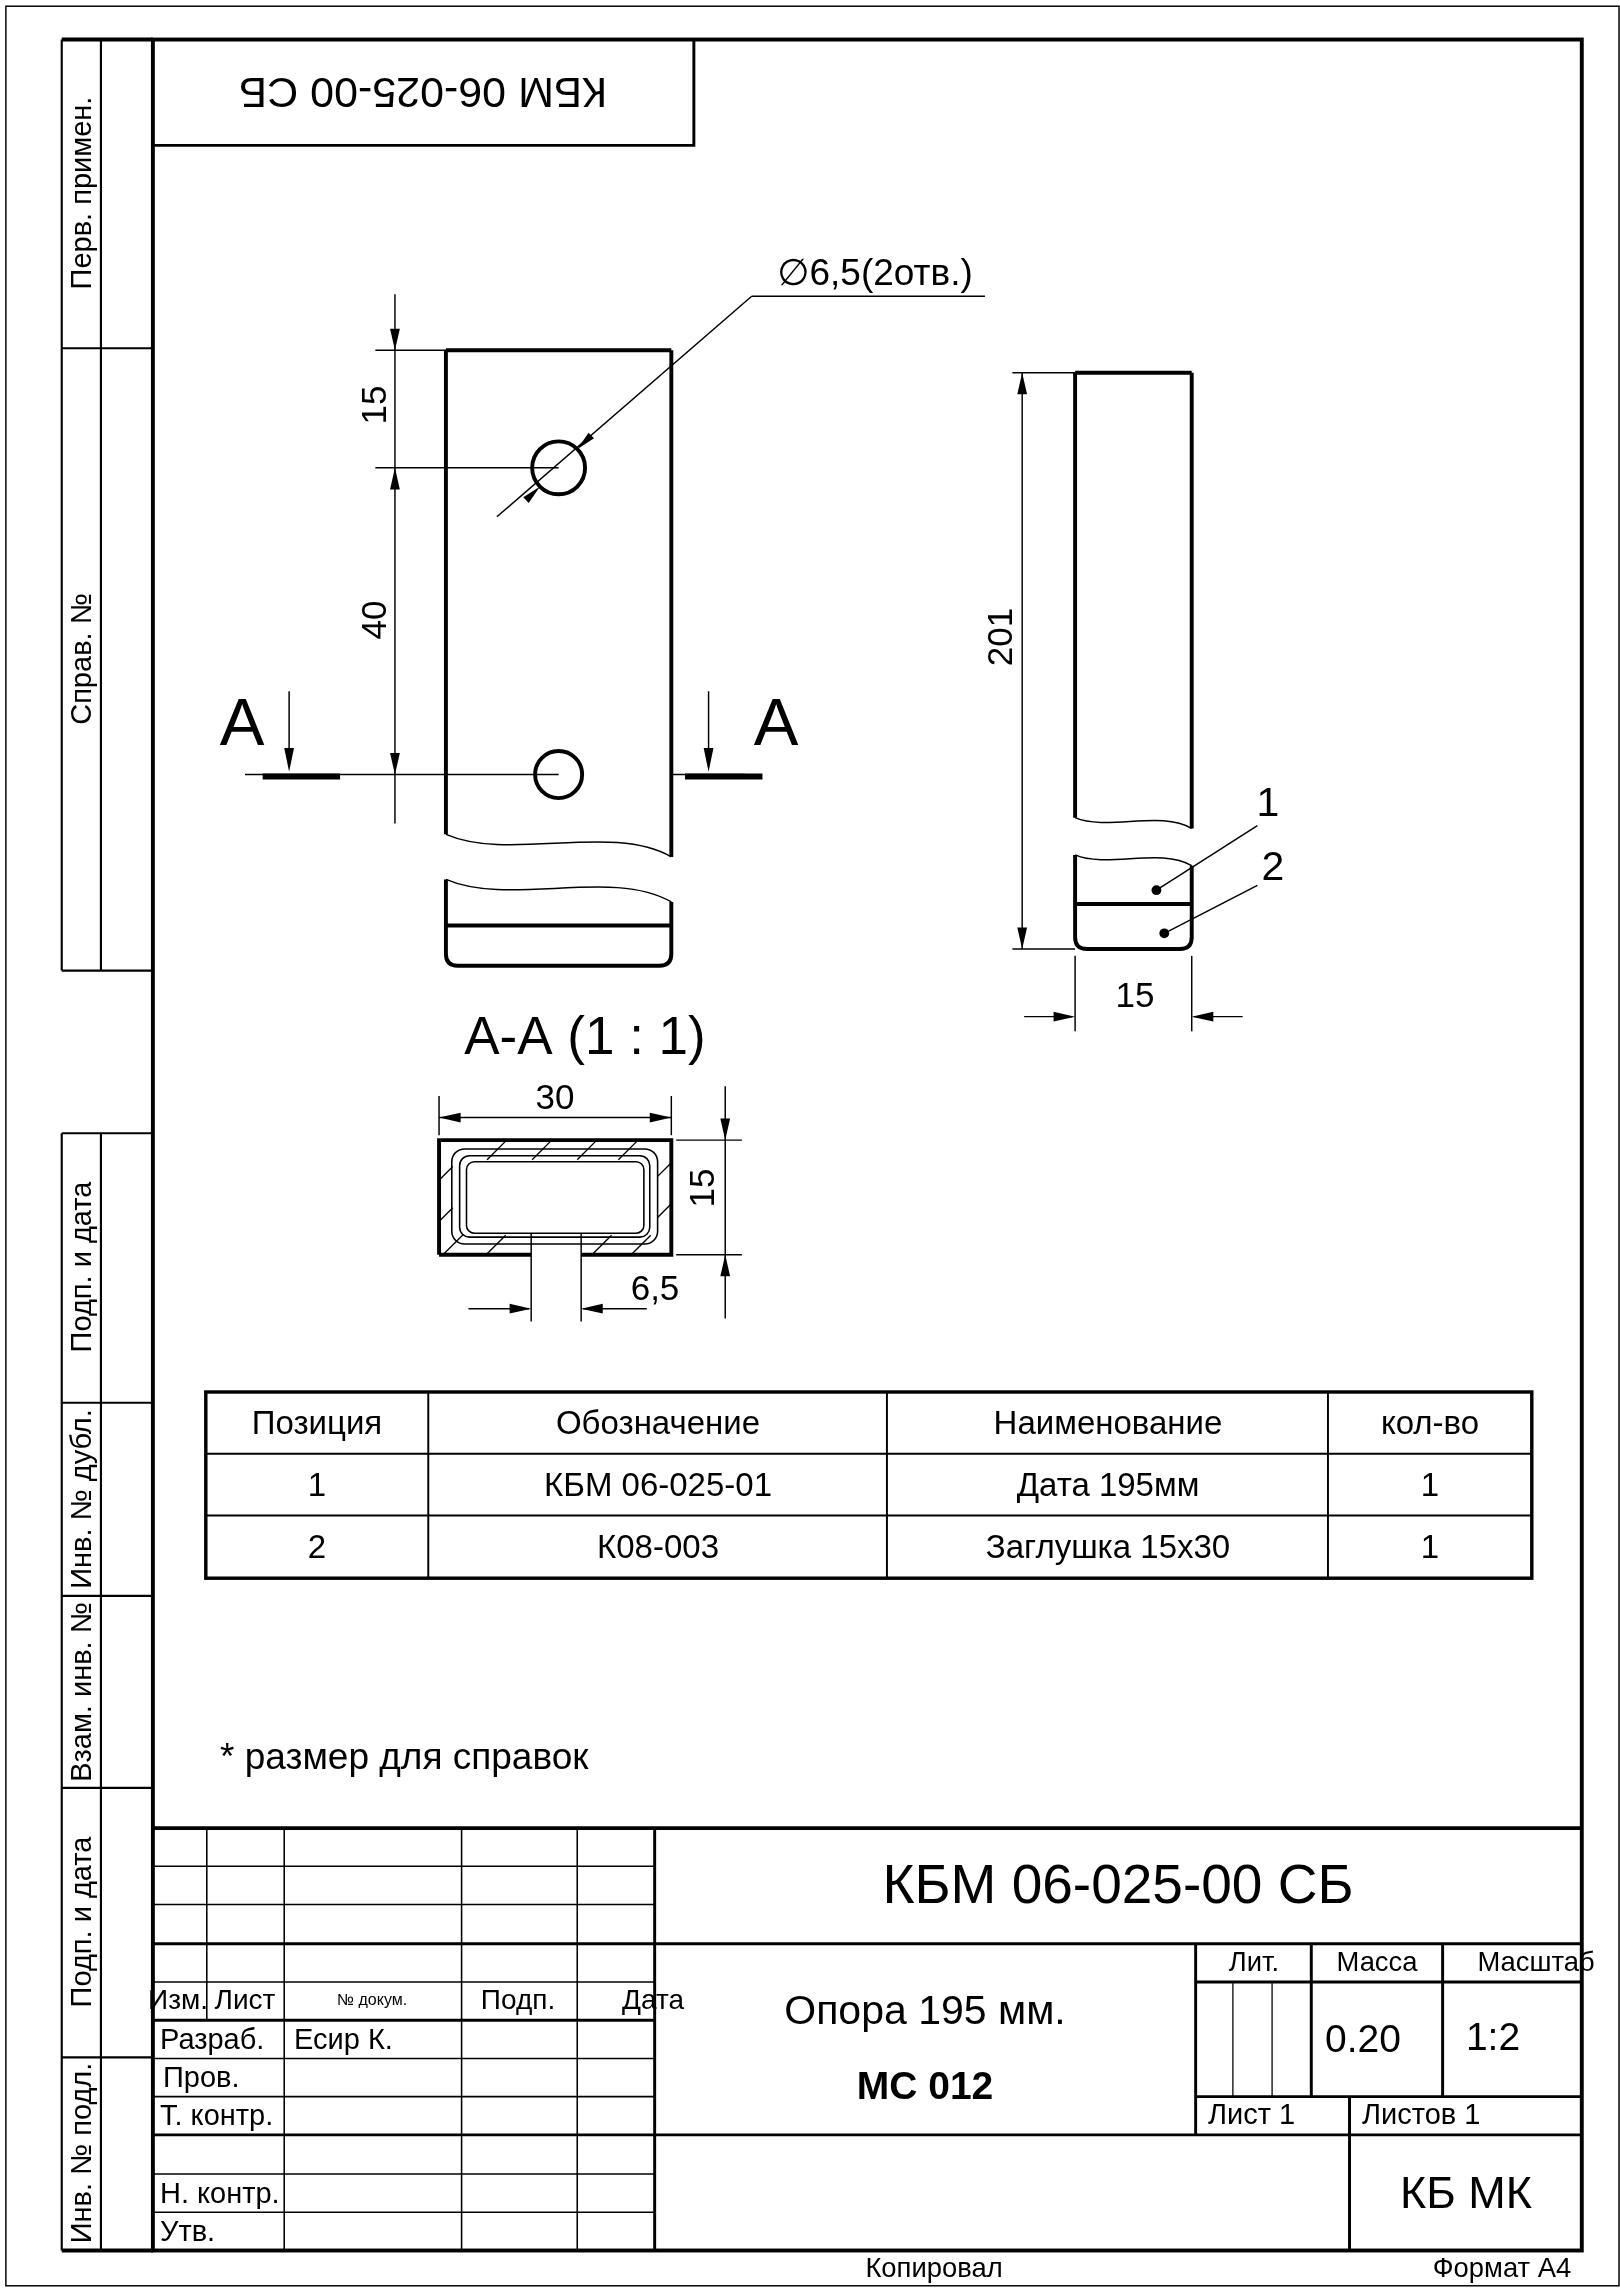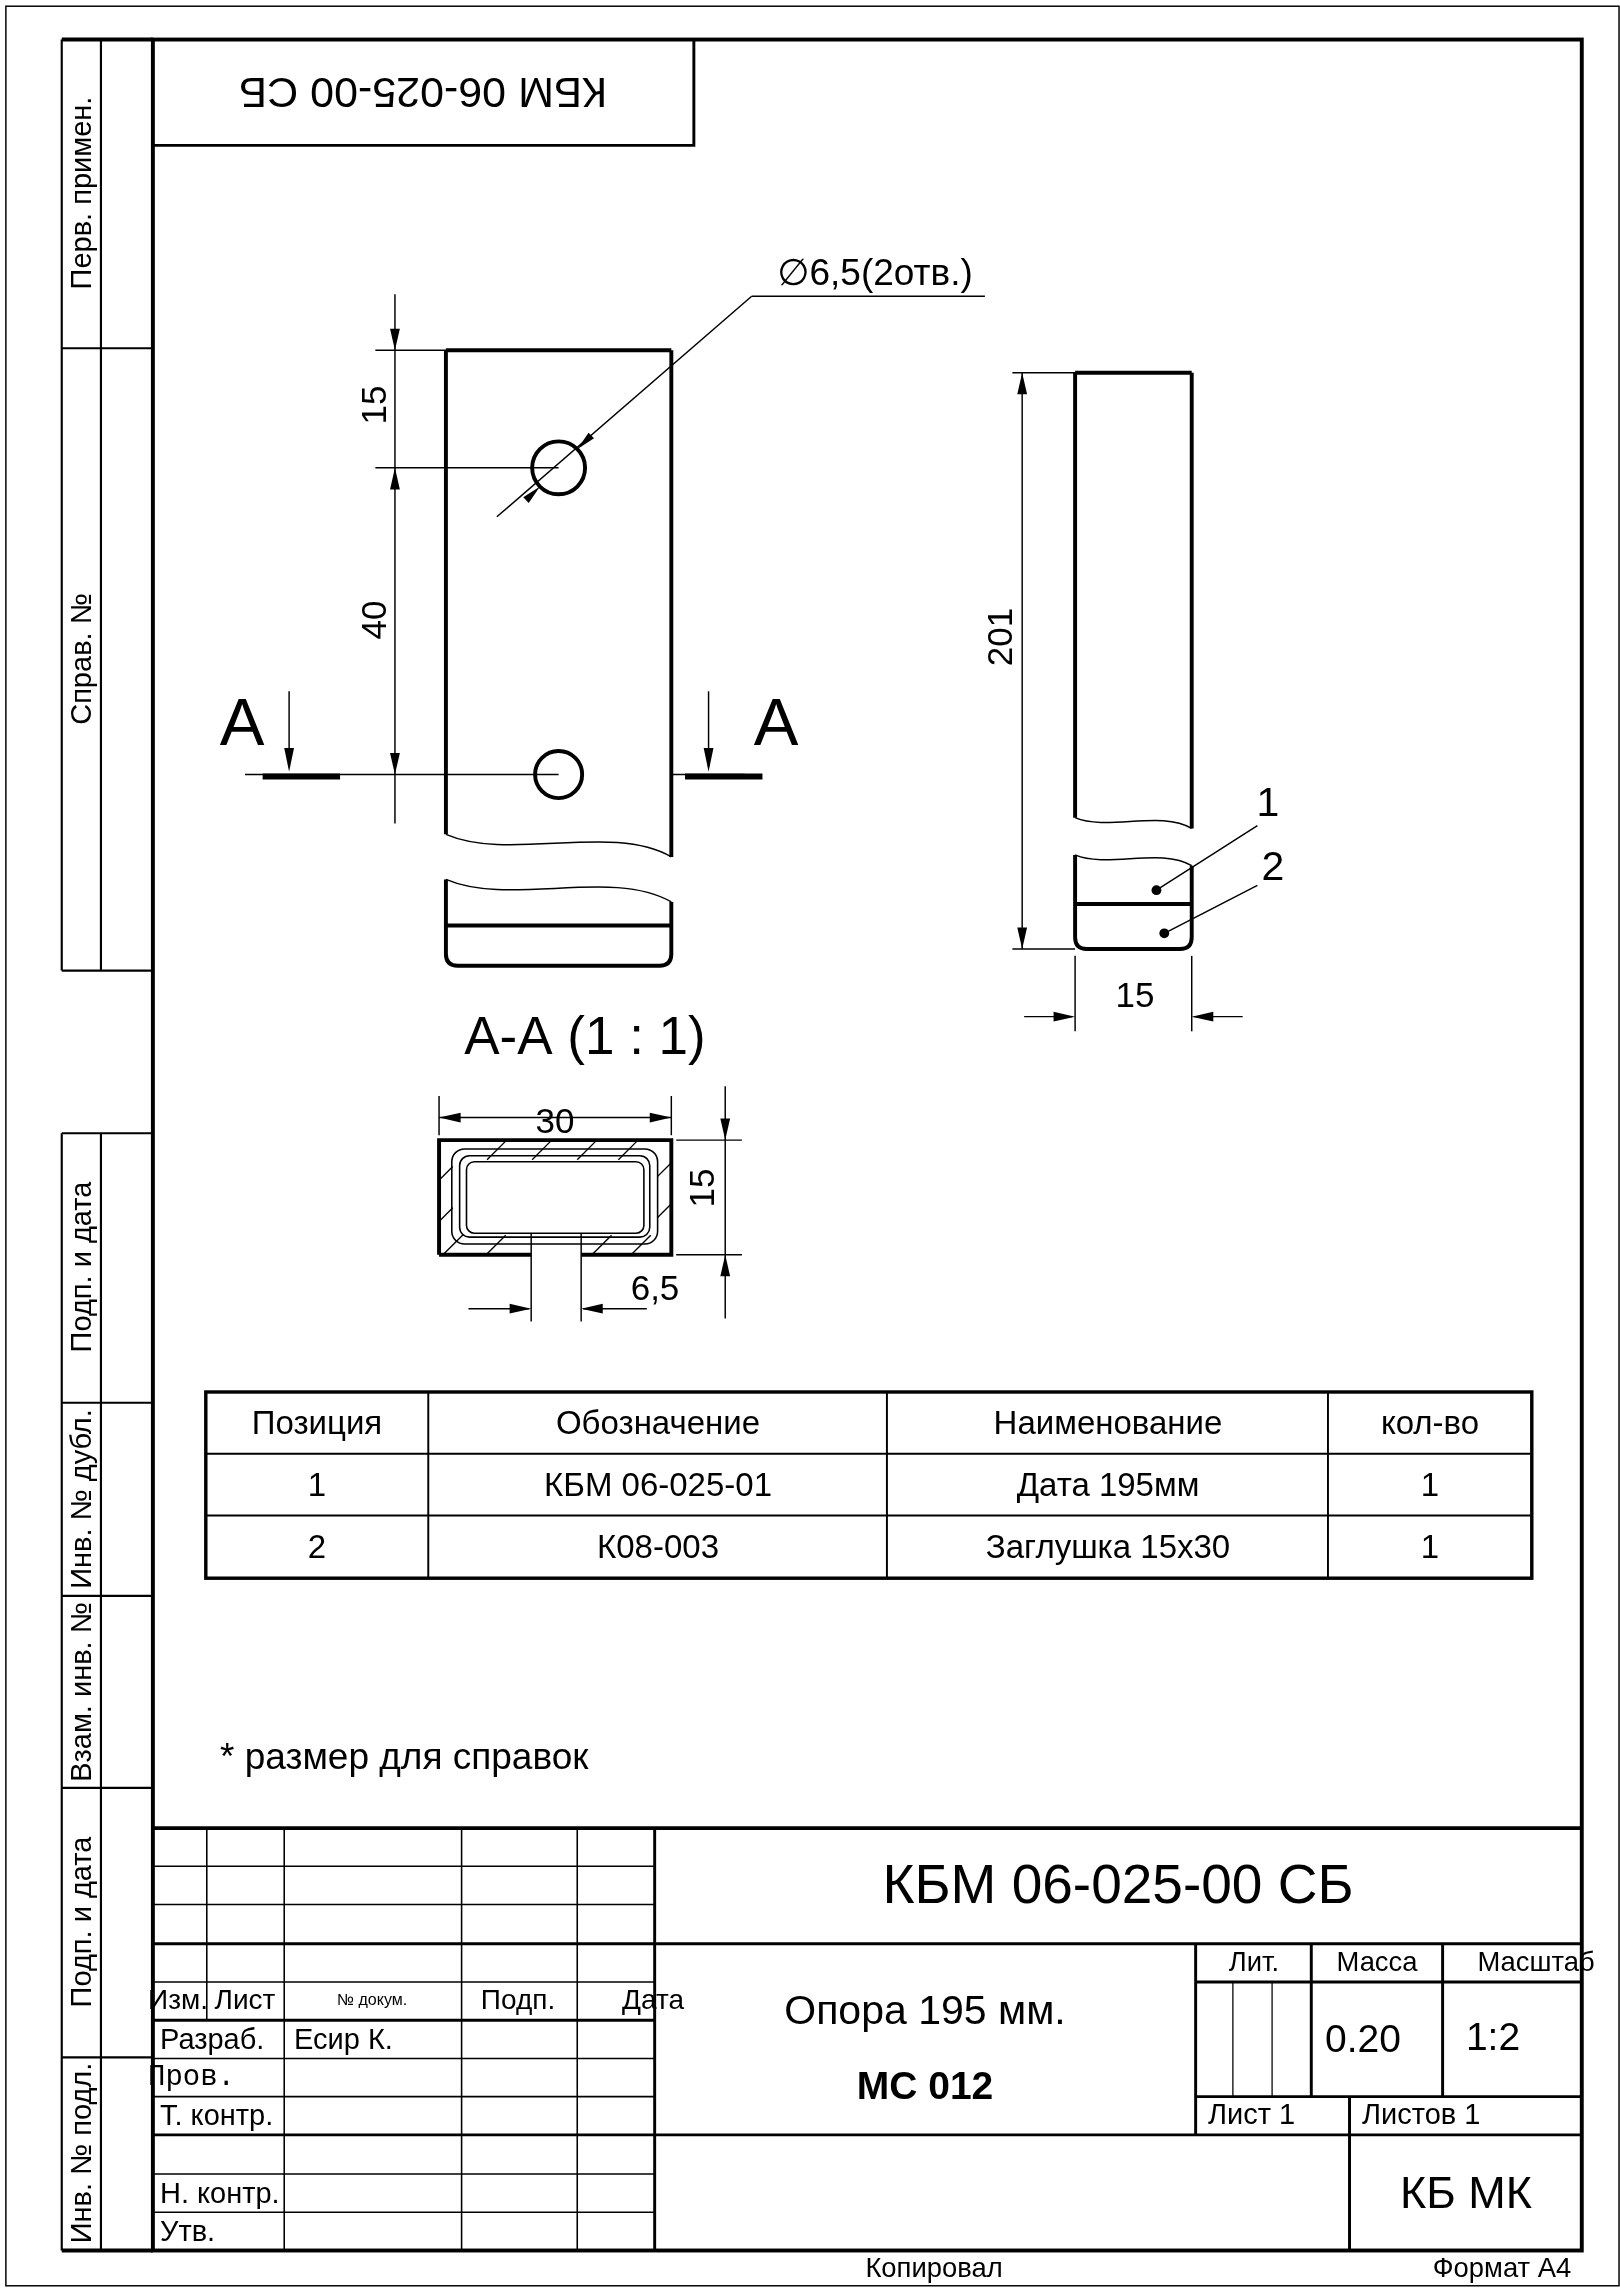--- a/index.html
+++ b/index.html
@@ -195,21 +195,21 @@
   <div class="t" style="left:875px;top:272px;font-size:37px;">∅6,5(2отв.)</div>
   <div class="t" style="left:242px;top:721px;font-size:67px;">А</div>
   <div class="t" style="left:776px;top:721px;font-size:67px;">А</div>
 
   <div class="t r90" style="left:999px;top:637px;font-size:35px;">201</div>
   <div class="t" style="left:1135px;top:994px;font-size:35px;">15</div>
   <div class="t" style="left:1268px;top:802px;font-size:41px;">1</div>
   <div class="t" style="left:1273px;top:866px;font-size:41px;">2</div>
 
   <div class="t" style="left:585px;top:1035px;font-size:53px;">А-А  (1 : 1)</div>
-  <div class="t" style="left:555px;top:1096px;font-size:35px;margin-top:24px;">30</div>
+  <div class="t" style="left:555px;top:1096px;font-size:35px;">30</div>
   <div class="t r90" style="left:701px;top:1188px;font-size:35px;">15</div>
   <div class="t" style="left:655px;top:1287px;font-size:35px;">6,5</div>
 
   <div class="tl" style="left:220px;top:1756px;font-size:37px;">* размер для справок</div>
 
   <div class="t" style="left:317px;top:1422px;font-size:33px;">Позиция</div>
   <div class="t" style="left:658px;top:1422px;font-size:33px;">Обозначение</div>
   <div class="t" style="left:1108px;top:1422px;font-size:33px;">Наименование</div>
   <div class="t" style="left:1430px;top:1422px;font-size:33px;">кол-во</div>
 
@@ -228,21 +228,21 @@
   <div class="t b" style="left:925px;top:2085px;font-size:39px;">МС 012</div>
 
   <div class="t" style="left:178px;top:2000px;font-size:28px;">Изм.</div>
   <div class="t" style="left:245px;top:2000px;font-size:28px;">Лист</div>
   <div class="t" style="left:372px;top:2000px;font-size:16px;">№ докум.</div>
   <div class="t" style="left:518px;top:2000px;font-size:28px;">Подп.</div>
   <div class="t" style="left:616px;top:2000px;font-size:28px;margin-left:37px;">Дата</div>
 
   <div class="tl" style="left:160px;top:2039px;font-size:29px;">Разраб.</div>
   <div class="tl" style="left:294px;top:2039px;font-size:29px;">Есир К.</div>
-  <div class="tl" style="left:148px;top:2077px;font-size:29px;font-family:Liberation Mono, monospace;">Пров.</div>
+  <div class="tl" style="left:163px;top:2077px;font-size:29px;">Пров.</div>
   <div class="tl" style="left:160px;top:2115px;font-size:29px;">Т. контр.</div>
   <div class="tl" style="left:160px;top:2193px;font-size:29px;">Н. контр.</div>
   <div class="tl" style="left:160px;top:2231px;font-size:29px;">Утв.</div>
 
   <div class="t" style="left:1254px;top:1962px;font-size:27.4px;">Лит.</div>
   <div class="t" style="left:1377px;top:1962px;font-size:27.4px;">Масса</div>
   <div class="t" style="left:1512px;top:1962px;font-size:27.4px;margin-left:24px;">Масштаб</div>
   <div class="t" style="left:1363px;top:2038px;font-size:39px;">0.20</div>
   <div class="t" style="left:1493px;top:2036px;font-size:39px;">1:2</div>
 

